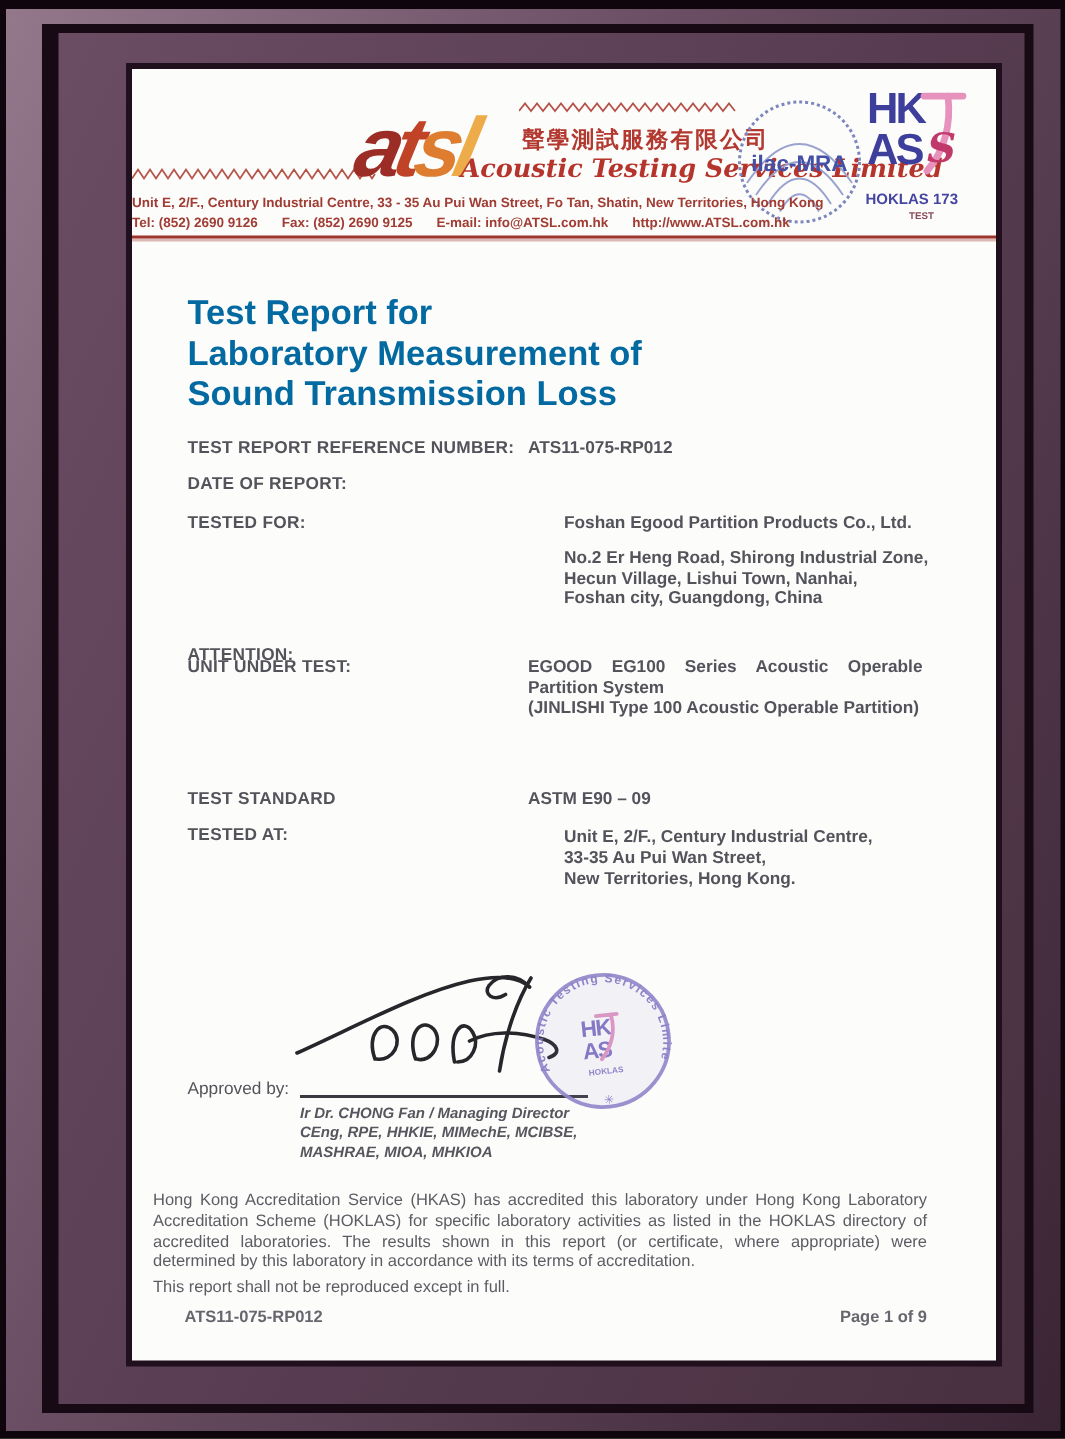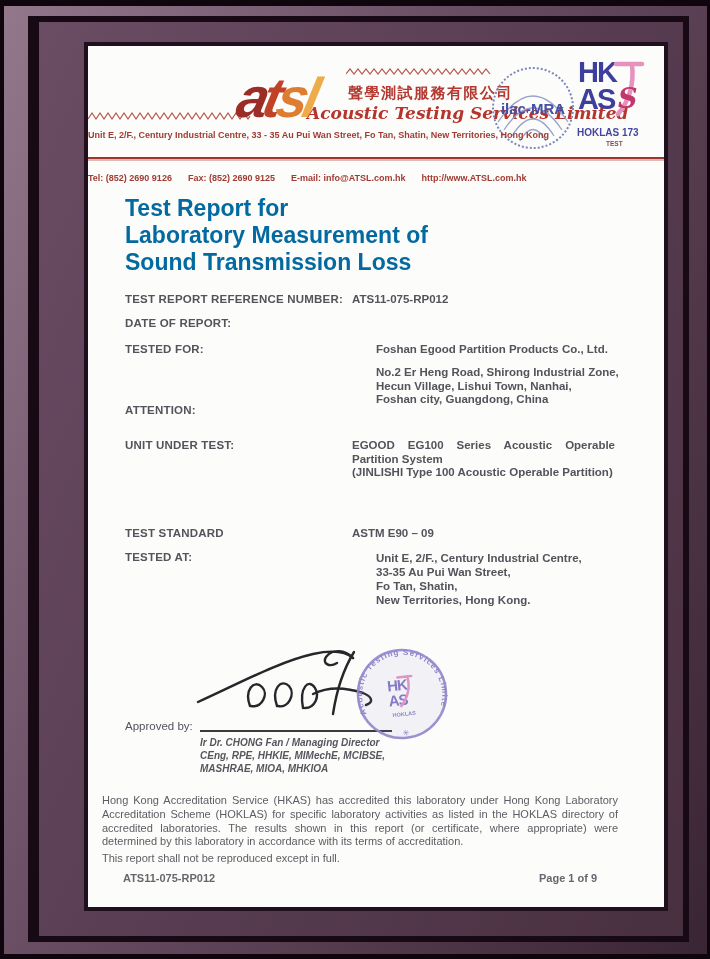--- a/index.html
+++ b/index.html
@@ -18,51 +18,51 @@
   .atsl{left:150px;top:24px;font-style:italic;font-weight:bold;font-size:56px;
         letter-spacing:-5px;transform:skewX(-12deg);line-height:1;}
   .atsl span{display:inline-block;}
   .atsl .l0{color:#9c2d26}.atsl .l1{color:#c04327}.atsl .l2{color:#de7c2f}.atsl .l3{color:#edac49}
   .wave-left{left:0;top:62px;}
   .wave-right{left:258px;top:20px;}
   .cn-name{left:260px;top:38px;font-size:15px;font-weight:bold;color:#b23830;letter-spacing:1.5px;white-space:nowrap;}
   .en-name{left:219px;top:57px;font-size:17px;font-weight:bold;font-style:italic;
            font-family:"DejaVu Serif",serif;color:#b5342c;white-space:nowrap;}
   .hdr-address{left:0;top:84px;width:534px;font-size:9px;color:#a03c34;white-space:nowrap;font-weight:bold;}
-  .hdr-contact{left:0;top:97px;width:534px;font-size:9px;color:#a03c34;white-space:nowrap;font-weight:bold;margin-top:30px;}
+  .hdr-contact{left:0;top:97px;width:534px;font-size:9px;color:#a03c34;white-space:nowrap;font-weight:bold;}
   .hdr-contact span{margin-right:16px;}
   .ilac{left:402px;top:18px;}
   .hkas{left:488px;top:10px;}
   .hdr-rule{left:0;right:0;top:111px;height:2px;background:#9e352d;box-shadow:0 2px 0 rgba(160,60,50,.35);}
 
   
   .title{left:37px;top:149px;font-size:23px;font-weight:bold;color:#0369a1;line-height:27px;white-space:nowrap;}
 
   
   .lbl{left:37px;font-size:11.5px;font-weight:bold;letter-spacing:.2px;white-space:nowrap;}
   .val{left:264px;width:263px;font-size:11.5px;font-weight:bold;line-height:13.5px;}
   .val .ln{white-space:nowrap;padding-left:24px;}
   .val p{margin:0;text-align:justify;}
   .r-ref{top:247px}.r-date{top:271px}.r-for{top:297px}
-  .r-addr{top:320px}.r-att{top:358px}.r-unit{top:393px}
+  .r-addr{top:320px}.r-att{top:385px}.r-unit{top:393px}
   .r-std{top:481px}.r-at{top:505px}
   .r-at .ln{line-height:14px;}
 
   
   .sig-svg{left:105px;top:596px;z-index:1;}
   .stamp{left:266px;top:600px;z-index:2;opacity:.92;}
   .approved{left:37px;top:674px;font-size:11.5px;}
   .sig-line{left:112px;top:684px;width:192px;height:0;border-top:2px solid #3a3a40;}
   .name-blk{left:112px;top:690px;font-size:10px;font-weight:bold;line-height:13px;white-space:nowrap;color:#56565e;font-style:italic;}
 
   
   .accr{left:14px;top:748px;width:516px;font-size:11px;line-height:13.8px;text-align:justify;color:#5c5c64;}
   .note{left:14px;top:806px;font-size:11px;color:#5c5c64;white-space:nowrap;}
   .docnum{left:35px;top:826px;font-size:11px;font-weight:bold;color:#66666e;}
-  .pagenum{left:430px;top:826px;width:100px;text-align:center;font-size:11px;font-weight:bold;color:#66666e;}
+  .pagenum{left:430px;top:826px;width:100px;text-align:right;font-size:11px;font-weight:bold;color:#66666e;}
 </style>
 </head>
 <body>
 
 <div class="frame">
   <div class="bevel-light"></div>
   <div class="groove"></div>
   <div class="main-band"></div>
 
   <div class="page">
@@ -134,21 +134,20 @@
       <p>(JINLISHI Type 100 Acoustic Operable Partition)</p>
     </div>
 
     <div class="abs lbl r-std">TEST STANDARD</div>
     <div class="abs val r-std">ASTM E90 – 09</div>
 
     <div class="abs lbl r-at">TESTED AT:</div>
     <div class="abs val r-at">
       <div class="ln">Unit E, 2/F., Century Industrial Centre,</div>
       <div class="ln">33-35 Au Pui Wan Street,</div>
-      <div class="ln">Fo Tan, Shatin,</div>
       <div class="ln">New Territories, Hong Kong.</div>
     </div>
 
     <svg class="abs sig-svg" width="200" height="88" viewBox="0 0 200 88">
       <g fill="none" stroke="#26262b" stroke-width="2.4" stroke-linecap="round">
         <path d="M5 60 C 45 42 85 20 120 12 C 138 8 152 9 160 16"></path>
         <path d="M160 16 C 152 7 139 7 133 15 C 129 21 136 26 144 21"></path>
         <path d="M57 64 C 51 48 61 37 69 45 C 76 52 69 66 58 64"></path>
         <path d="M84 64 C 78 47 88 36 96 44 C 103 52 95 67 85 64"></path>
         <path d="M110 66 C 106 45 116 36 122 46 C 127 54 122 66 112 66"></path>

